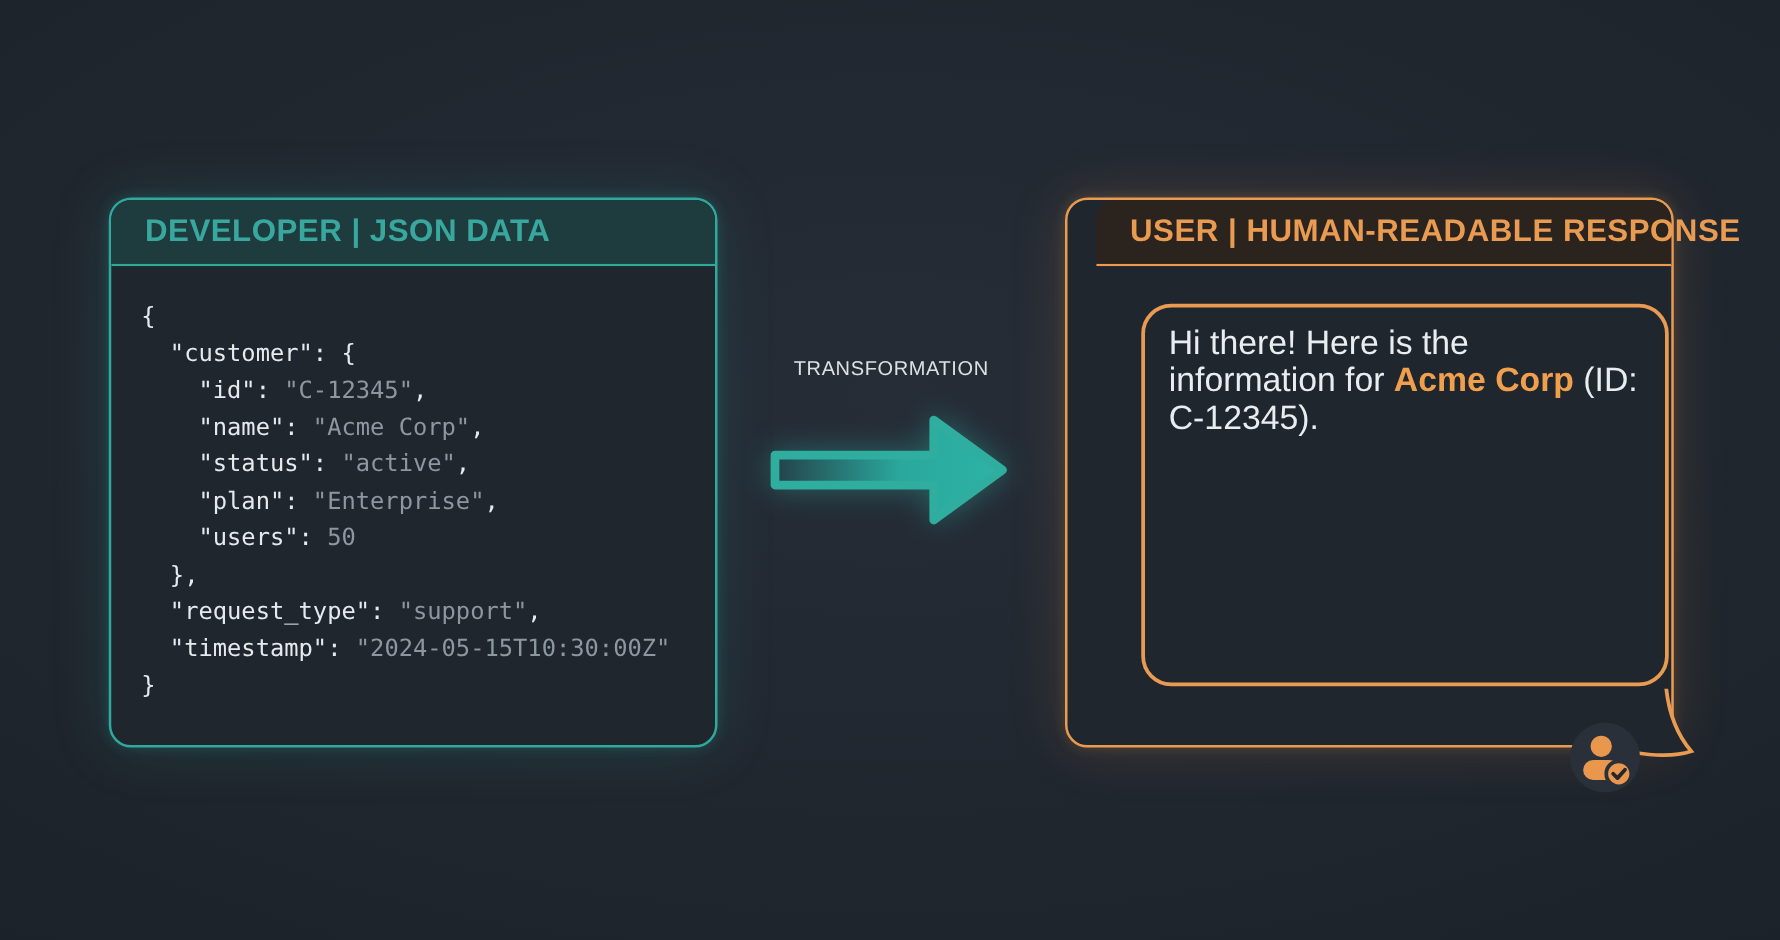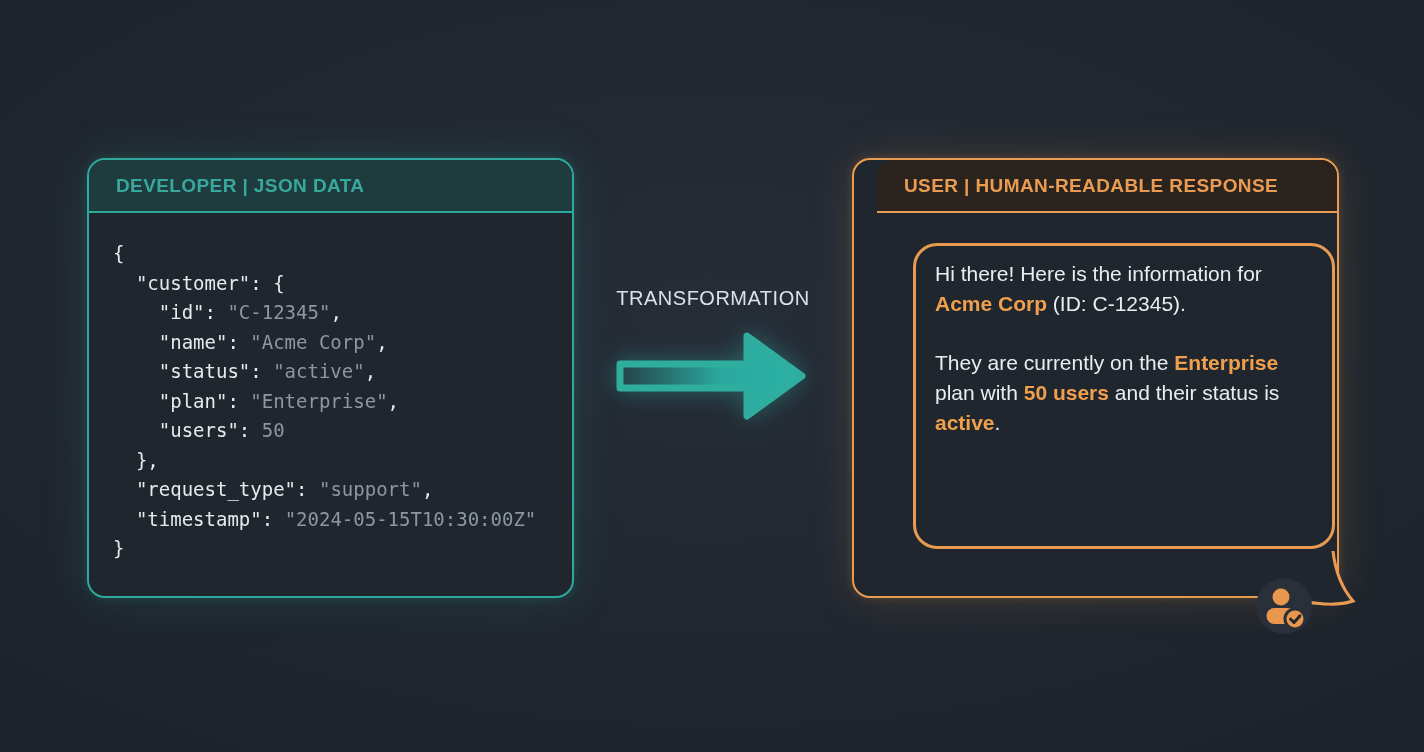--- a/index.html
+++ b/index.html
@@ -27,55 +27,55 @@
     padding-left:23px;
   }
   .panel-header{
     height:53px;display:flex;align-items:center;
     padding:0 27px;box-sizing:border-box;
     border-radius:16px 16px 0 0;
   }
   .panel-left .panel-header{background:var(--teal-bg);border-bottom:2px solid var(--teal);}
   .panel-right .panel-header{background:var(--orange-bg);border-bottom:2px solid var(--orange);}
   .panel-title{
-    font-size:19px;font-weight:600;letter-spacing:.4px;white-space:nowrap;
+    font-size:25px;font-weight:600;letter-spacing:.4px;white-space:nowrap;
   }
   .panel-left .panel-title{color:var(--teal-text);}
   .panel-right .panel-title{color:var(--orange);}
   .panel-body{position:relative;height:383px;border-radius:0 0 16px 16px;}
 
   
   .code{
     margin:0;padding:26px 24px;
     font-family:"DejaVu Sans Mono",monospace;
     font-size:19px;line-height:29.5px;
   }
   .code-line{white-space:pre;}
   .tok-k,.tok-p{color:var(--key);}
   .tok-v{color:var(--val);}
 
   
   .transform-label{
     position:absolute;left:574px;top:287px;width:278px;
-    text-align:center;font-size:20px;font-weight:500;
+    text-align:center;font-size:16px;font-weight:500;
     letter-spacing:.5px;color:#dde1e6;
   }
   .arrow{
     position:absolute;left:610px;top:328px;width:204px;height:96px;
     filter:drop-shadow(0 0 12px rgba(42,168,157,.45));
   }
 
   
   .bubble{
     position:absolute;left:36px;top:30px;width:422px;height:306px;
     box-sizing:border-box;border:3px solid var(--orange);border-radius:24px;
     padding:13px 19px 0 19px;
   }
   .bubble-p{
-    margin:0 0 29px 0;font-size:21px;line-height:30px;color:#eaedf0;
+    margin:0 0 29px 0;font-size:27px;line-height:30px;color:#eaedf0;
   }
   .bubble-p:last-child{margin-bottom:0;}
   .bubble-p .hl{color:var(--hl);font-weight:700;}
   .bubble-tail{position:absolute;left:428px;top:338px;width:52px;height:60px;}
   .avatar{position:absolute;left:378px;top:364px;width:58px;height:58px;}
 </style>
 </head>
 <body>
 
 <div class="stage">
@@ -103,21 +103,20 @@
 
   <section class="panel panel-right">
     <header class="panel-header">
       <span class="panel-title">USER | HUMAN-READABLE RESPONSE</span>
     </header>
     <div class="panel-body">
 
       <div class="bubble">
         <div>
             <p class="bubble-p"><span>Hi there! Here is the information for </span><span class="hl">Acme Corp</span><span> (ID: C-12345).</span></p>
-            <p class="bubble-p"><span>They are currently on the </span><span class="hl">Enterprise</span><span> plan with </span><span class="hl">50 users</span><span> and their status is </span><span class="hl">active</span><span>.</span></p>
           </div>
       </div>
 
       <svg class="bubble-tail" viewBox="0 0 52 60" aria-hidden="true">
         <path d="M 28 0 C 30 18 36 36 48 50 C 33 55 16 53 1 51 Z" fill="#20262e" stroke="none"></path>
         <path d="M 28 0 C 30 18 36 36 48 50 C 33 55 16 53 1 51" fill="none" stroke="var(--orange)" stroke-width="3" stroke-linecap="round"></path>
       </svg>
 
       <svg class="avatar" viewBox="0 0 58 58" aria-hidden="true">
         <circle cx="29" cy="29" r="28" fill="#2a303a"></circle>

